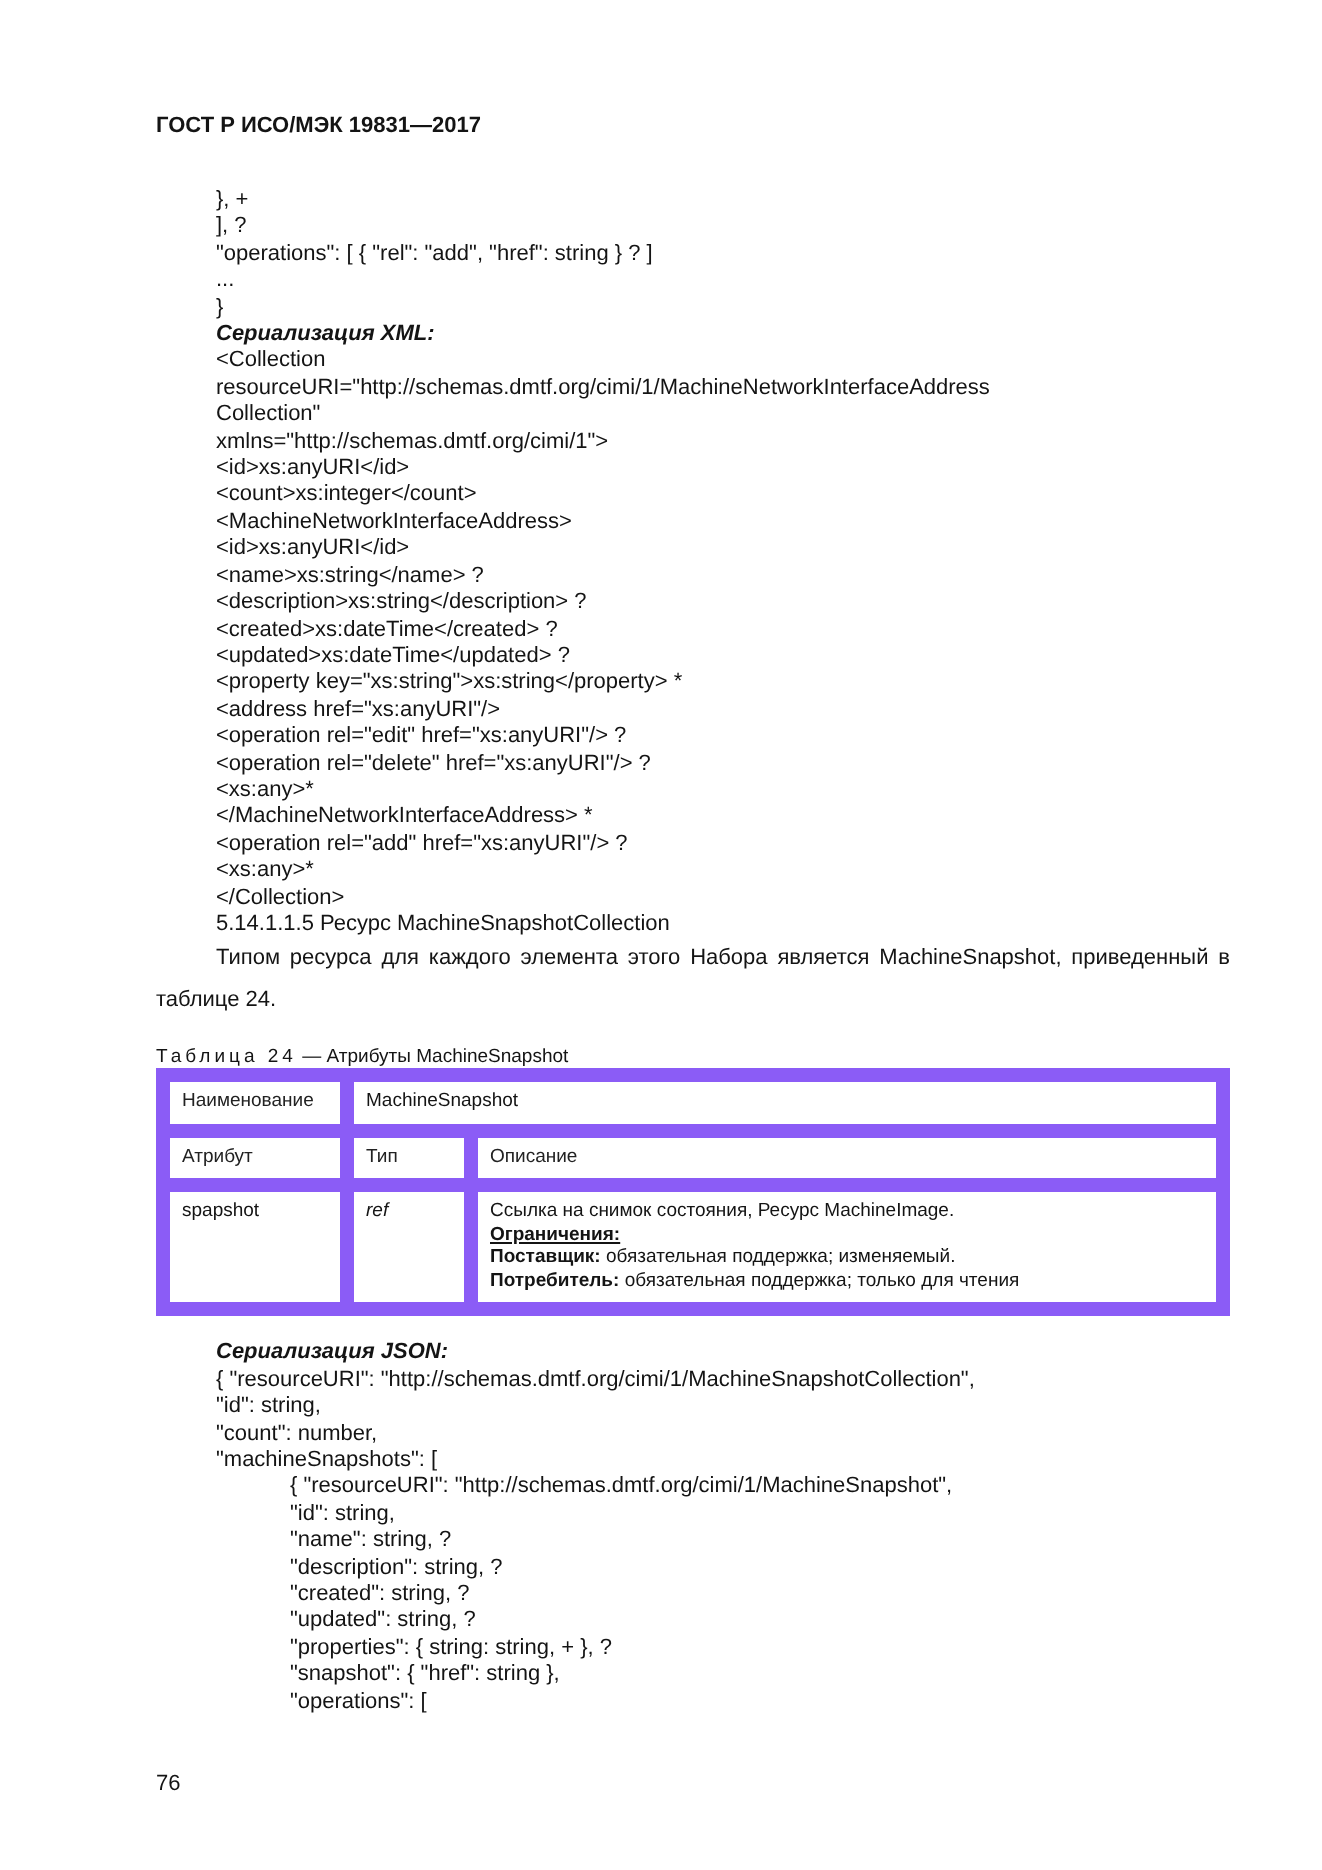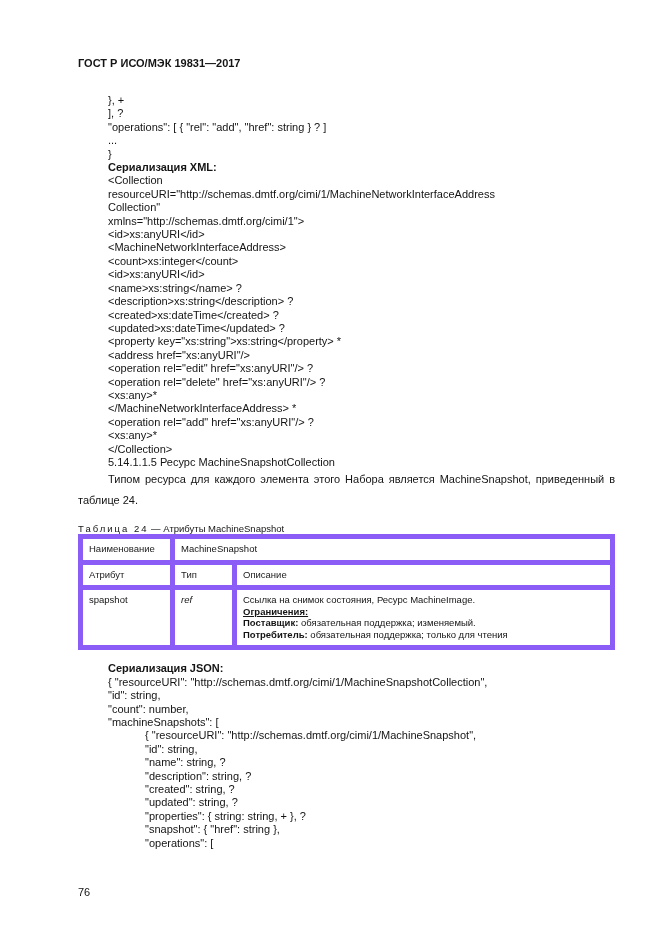--- a/index.html
+++ b/index.html
@@ -14,31 +14,31 @@
     width: 626px; height: 935px;
     padding: 57px 46px 0 78px;
     box-sizing: border-box;
     overflow: hidden;
     background: #ffffff;
   }
   .doc-header { font-weight: bold; font-size: 11px; margin-bottom: 25px; }
   .code { font-size: 11px; line-height: 13.4px; }
   .indent { margin-left: 30px; }
   .ln { white-space: pre; }
-  .bold { font-weight: bold; }
+  .bold { font-weight: bold; font-style: italic; }
   .para {
     font-size: 11px; line-height: 21px;
     text-indent: 30px; text-align: justify; margin: 0;
     width: 537px;
   }
   .table-caption { font-size: 9.5px; margin-top: 12px; margin-bottom: 0; }
   .caption-label { letter-spacing: 2px; }
   table.attr { border-collapse: collapse; width: 537px; table-layout: fixed; }
   table.attr td {
-    border: 5px solid #8b5cf6;
+    border: 7px solid #8b5cf6;
     padding: 4px 6px 5px;
     vertical-align: top;
     font-size: 9.5px;
     line-height: 11.5px;
     overflow: hidden;
     margin-top: 13px;
   }
   td.lbl { font-size: 9px; color: #222; }
   .it { font-style: italic; }
   .bu { font-weight: bold; text-decoration: underline; }
@@ -63,22 +63,22 @@
   </div>
 
   <div class="code indent ln bold">Сериализация XML:</div>
 
   <div class="code indent">
     <div class="ln">&lt;Collection</div>
     <div class="ln">resourceURI="http://schemas.dmtf.org/cimi/1/MachineNetworkInterfaceAddress</div>
     <div class="ln">Collection"</div>
     <div class="ln">xmlns="http://schemas.dmtf.org/cimi/1"&gt;</div>
     <div class="ln">&lt;id&gt;xs:anyURI&lt;/id&gt;</div>
+    <div class="ln">&lt;count&gt;xs:integer&lt;/count&gt;</div>
     <div class="ln">&lt;MachineNetworkInterfaceAddress&gt;</div>
-    <div class="ln">&lt;count&gt;xs:integer&lt;/count&gt;</div>
     <div class="ln">&lt;id&gt;xs:anyURI&lt;/id&gt;</div>
     <div class="ln">&lt;name&gt;xs:string&lt;/name&gt; ?</div>
     <div class="ln">&lt;description&gt;xs:string&lt;/description&gt; ?</div>
     <div class="ln">&lt;created&gt;xs:dateTime&lt;/created&gt; ?</div>
     <div class="ln">&lt;updated&gt;xs:dateTime&lt;/updated&gt; ?</div>
     <div class="ln">&lt;property key="xs:string"&gt;xs:string&lt;/property&gt; *</div>
     <div class="ln">&lt;address href="xs:anyURI"/&gt;</div>
     <div class="ln">&lt;operation rel="edit" href="xs:anyURI"/&gt; ?</div>
     <div class="ln">&lt;operation rel="delete" href="xs:anyURI"/&gt; ?</div>
     <div class="ln">&lt;xs:any&gt;*</div>

